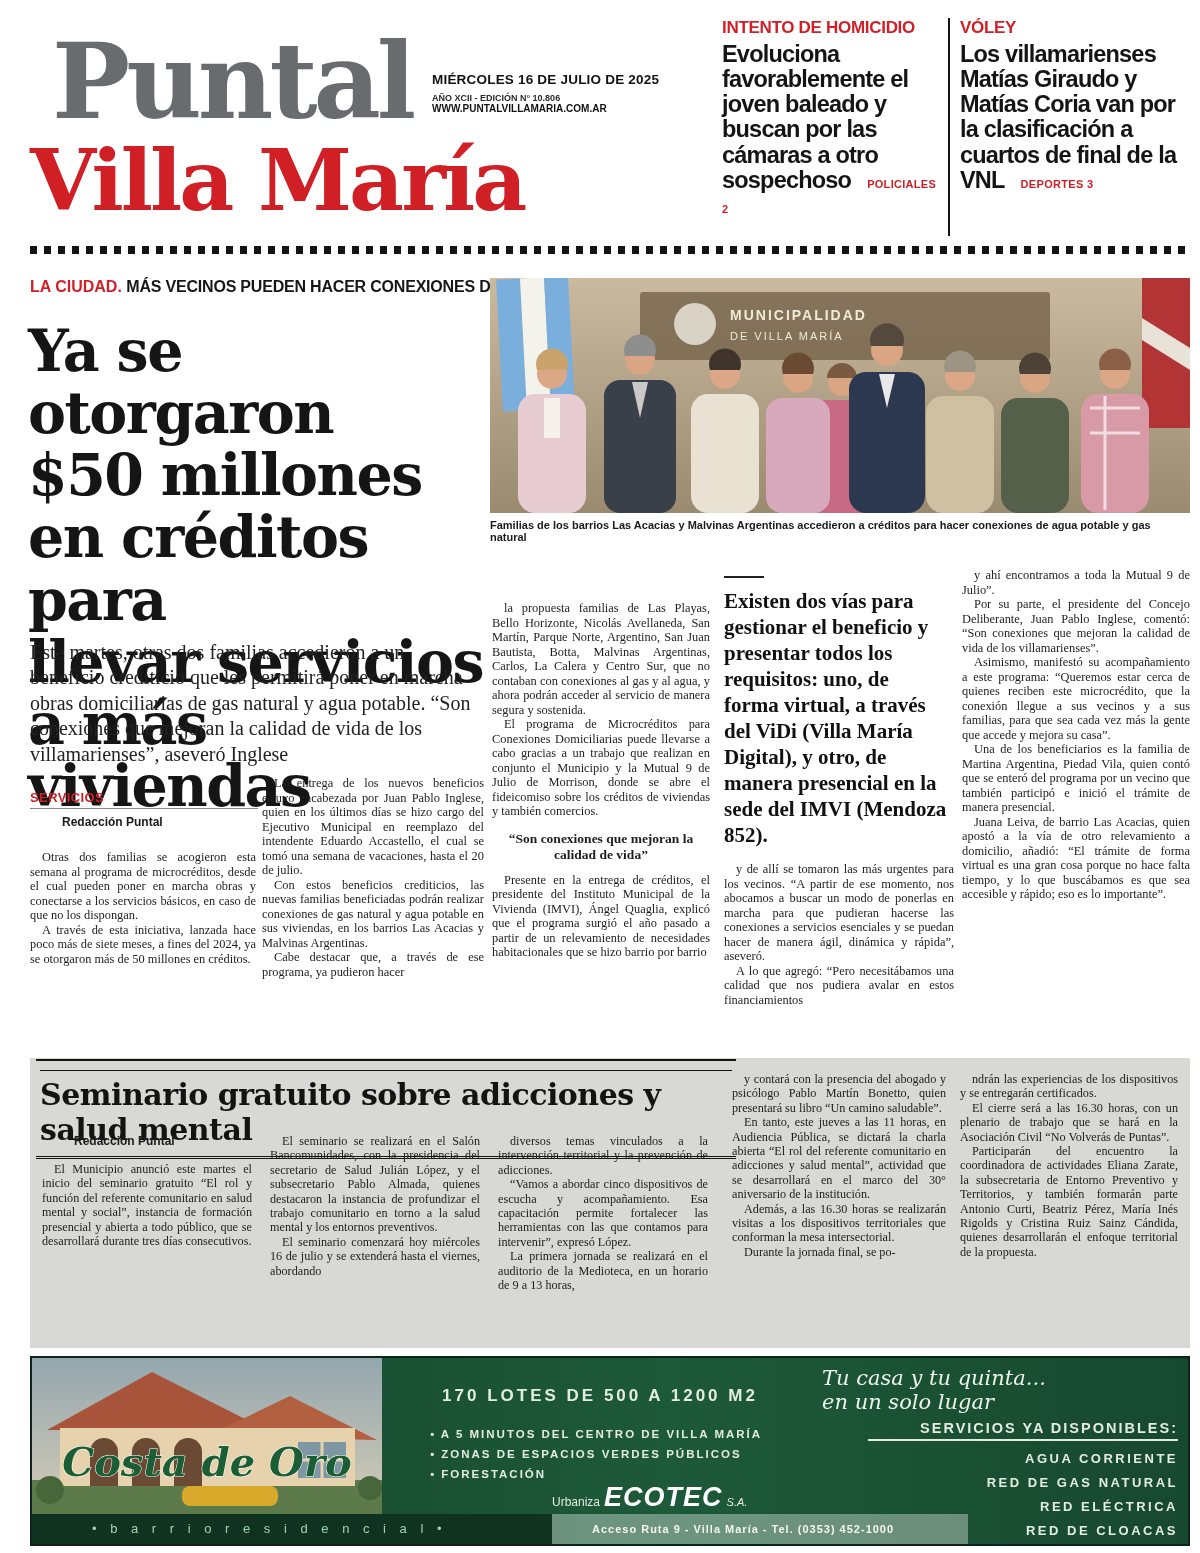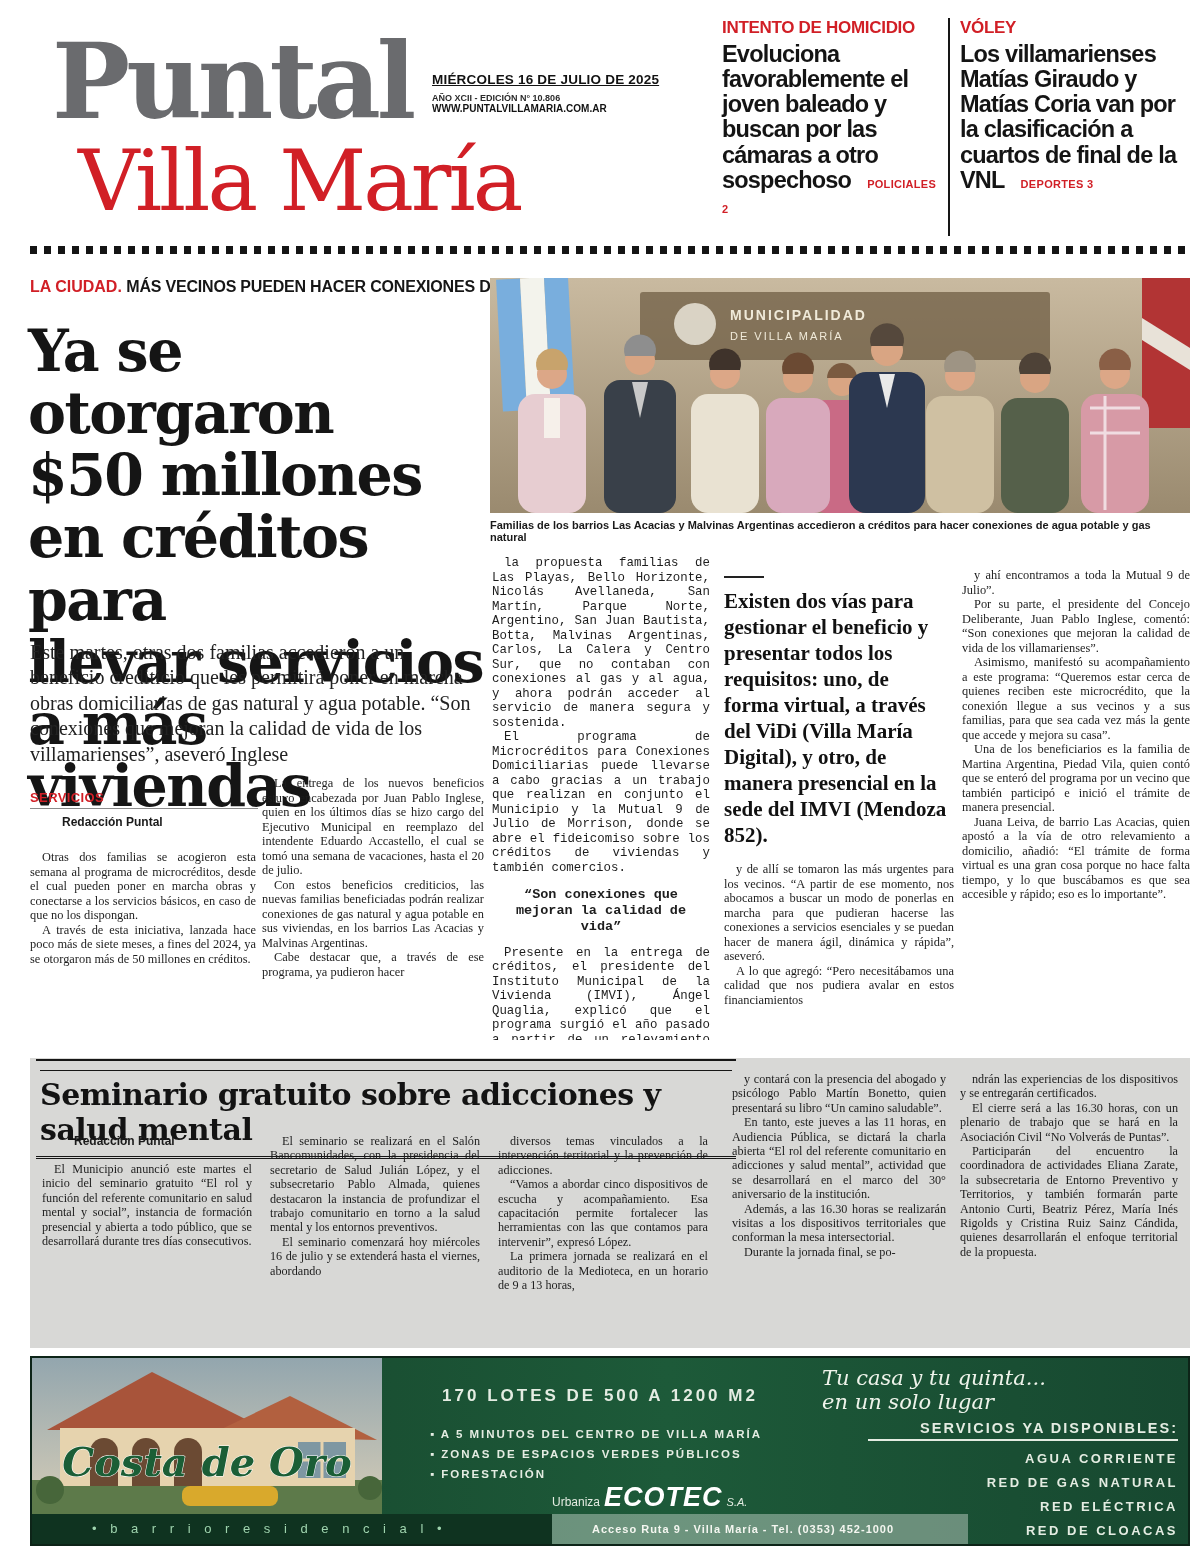--- a/index.html
+++ b/index.html
@@ -3,24 +3,24 @@
 <meta charset="utf-8">
 <style>
   html,body{margin:0;padding:0;background:#efefec;}
   .page{position:relative;width:1200px;height:1553px;background:#ffffff;margin:0 auto;
         font-family:"Liberation Serif","DejaVu Serif",serif;color:#1d1d1d;overflow:hidden;}
   .abs{position:absolute;}
 
   
   .mast-top{font-family:"DejaVu Serif","Liberation Serif",serif;font-weight:bold;
             font-size:104px;line-height:1;color:#6a6b6e;letter-spacing:-4px;}
-  .mast-bottom{font-family:"DejaVu Serif","Liberation Serif",serif;font-weight:normal;
-            font-size:85px;line-height:1;color:#d11f26;letter-spacing:-3px;margin-left:48px;}
+  .mast-bottom{font-family:"DejaVu Serif","Liberation Serif",serif;font-weight:bold;
+            font-size:85px;line-height:1;color:#d11f26;letter-spacing:-3px;}
   .dateblock{font-family:"Liberation Sans","DejaVu Sans",sans-serif;color:#121212;}
-  .dateblock .d1{font-size:13.5px;font-weight:bold;letter-spacing:.2px;text-decoration:underline;}
+  .dateblock .d1{font-size:13.5px;font-weight:bold;letter-spacing:.2px;}
   .dateblock .d2{font-size:9px;font-weight:bold;margin-top:6px;color:#2a2a2a;}
   .dateblock .d3{font-size:10px;font-weight:bold;}
 
   
   .kicker{font-family:"Liberation Sans","DejaVu Sans",sans-serif;font-weight:bold;
           color:#d11f26;font-size:17px;letter-spacing:-.3px;}
   .topstory-h{font-family:"Liberation Sans","DejaVu Sans",sans-serif;font-weight:bold;
           color:#141414;font-size:23.5px;line-height:1.07;letter-spacing:-.8px;margin-top:4px;}
   .secref{font-family:"Liberation Sans","DejaVu Sans",sans-serif;font-weight:bold;
           color:#d11f26;font-size:11px;letter-spacing:.3px;padding-left:16px;}
@@ -204,21 +204,21 @@
     <p>Otras dos familias se acogieron esta semana al programa de microcréditos, desde el cual pueden poner en marcha obras y conectarse a los servicios básicos, en caso de que no los dispongan.</p>
     <p>A través de esta iniciativa, lanzada hace poco más de siete meses, a fines del 2024, ya se otorgaron más de 50 millones en créditos.</p>
   </div>
 
   <div class="abs bodycol" style="left:262px;top:776px;width:222px;height:274px;">
     <p>La entrega de los nuevos beneficios estuvo encabezada por Juan Pablo Inglese, quien en los últimos días se hizo cargo del Ejecutivo Municipal en reemplazo del intendente Eduardo Accastello, el cual se tomó una semana de vacaciones, hasta el 20 de julio.</p>
     <p>Con estos beneficios crediticios, las nuevas familias beneficiadas podrán realizar conexiones de gas natural y agua potable en sus viviendas, en los barrios Las Acacias y Malvinas Argentinas.</p>
     <p>Cabe destacar que, a través de ese programa, ya pudieron hacer</p>
   </div>
 
-  <div class="abs bodycol" style="left:492px;top:556px;width:218px;height:484px;font-family:Liberation Mono, monospace;">
+  <div class="abs bodycol" style="left:492px;top:601px;width:218px;height:484px;">
     <p>la propuesta familias de Las Playas, Bello Horizonte, Nicolás Avellaneda, San Martín, Parque Norte, Argentino, San Juan Bautista, Botta, Malvinas Argentinas, Carlos, La Calera y Centro Sur, que no contaban con conexiones al gas y al agua, y ahora podrán acceder al servicio de manera segura y sostenida.</p>
     <p>El programa de Microcréditos para Conexiones Domiciliarias puede llevarse a cabo gracias a un trabajo que realizan en conjunto el Municipio y la Mutual 9 de Julio de Morrison, donde se abre el fideicomiso sobre los créditos de viviendas y también comercios.</p>
     <div class="subhead">“Son conexiones que mejoran la calidad de vida”</div>
     <p>Presente en la entrega de créditos, el presidente del Instituto Municipal de la Vivienda (IMVI), Ángel Quaglia, explicó que el programa surgió el año pasado a partir de un relevamiento de necesidades habitacionales que se hizo barrio por barrio</p>
   </div>
 
   <div class="abs" style="left:724px;top:576px;width:230px;height:476px;overflow:hidden;">
     <div class="pullquote" style="width:224px;">Existen dos vías para gestionar el beneficio y presentar todos los requisitos: uno, de forma virtual, a través del ViDi (Villa María Digital), y otro, de manera presencial en la sede del IMVI (Mendoza 852).</div>
     <div class="bodycol" style="width:230px;margin-top:14px;">
       <p>y de allí se tomaron las más urgentes para los vecinos. “A partir de ese momento, nos abocamos a buscar un modo de ponerlas en marcha para que pudieran hacerse las conexiones a servicios esenciales y se puedan hacer de manera ágil, dinámica y rápida”, aseveró.</p>

